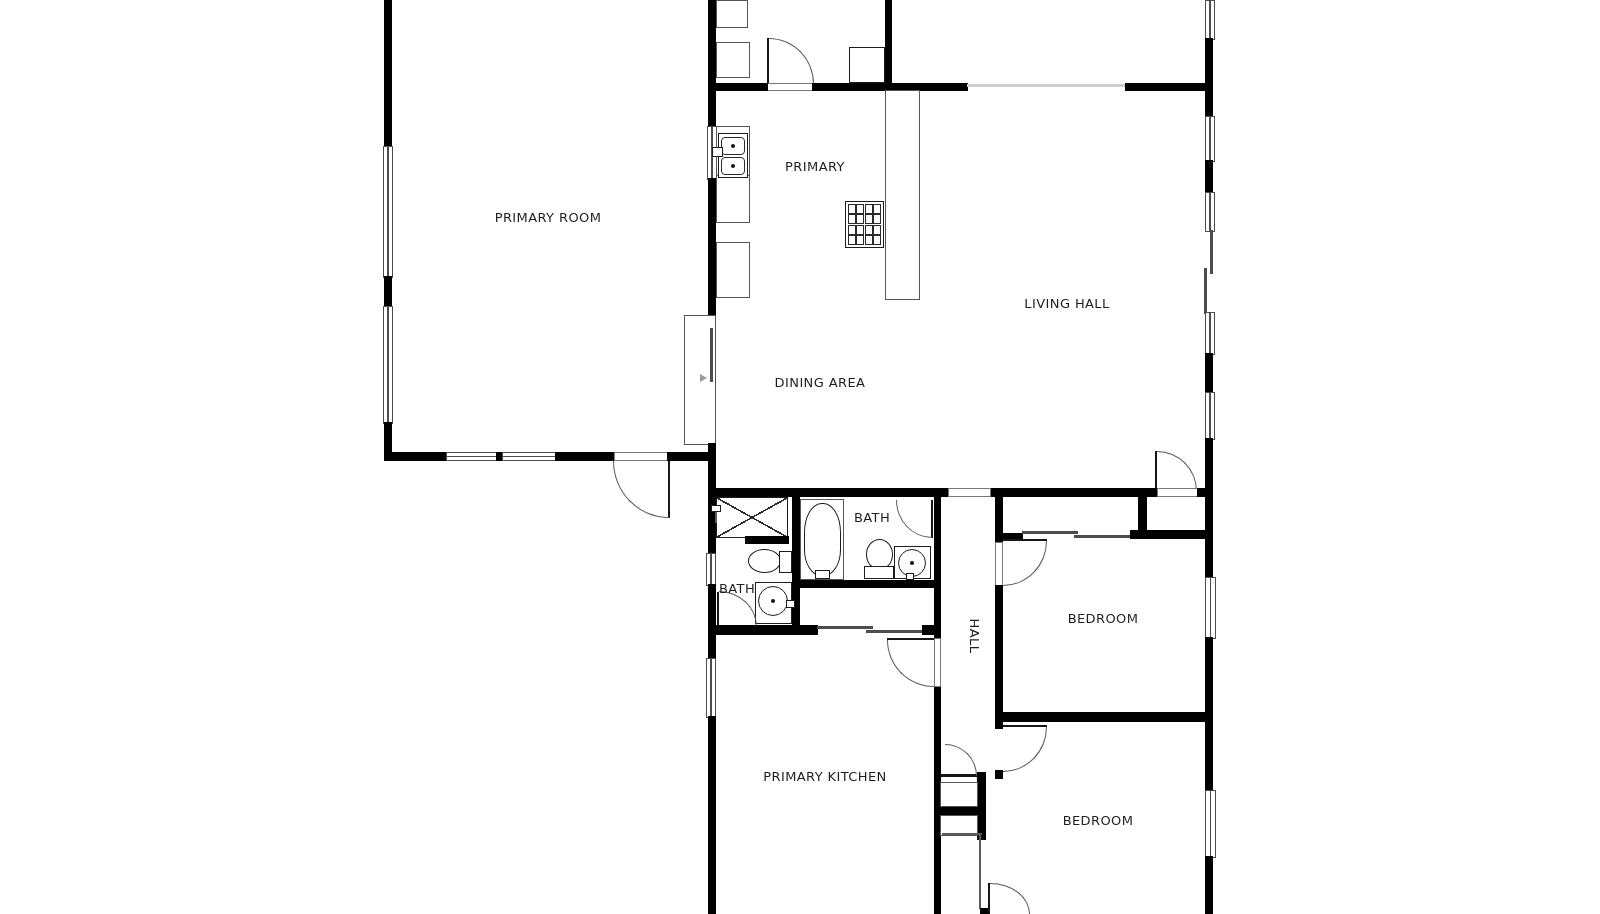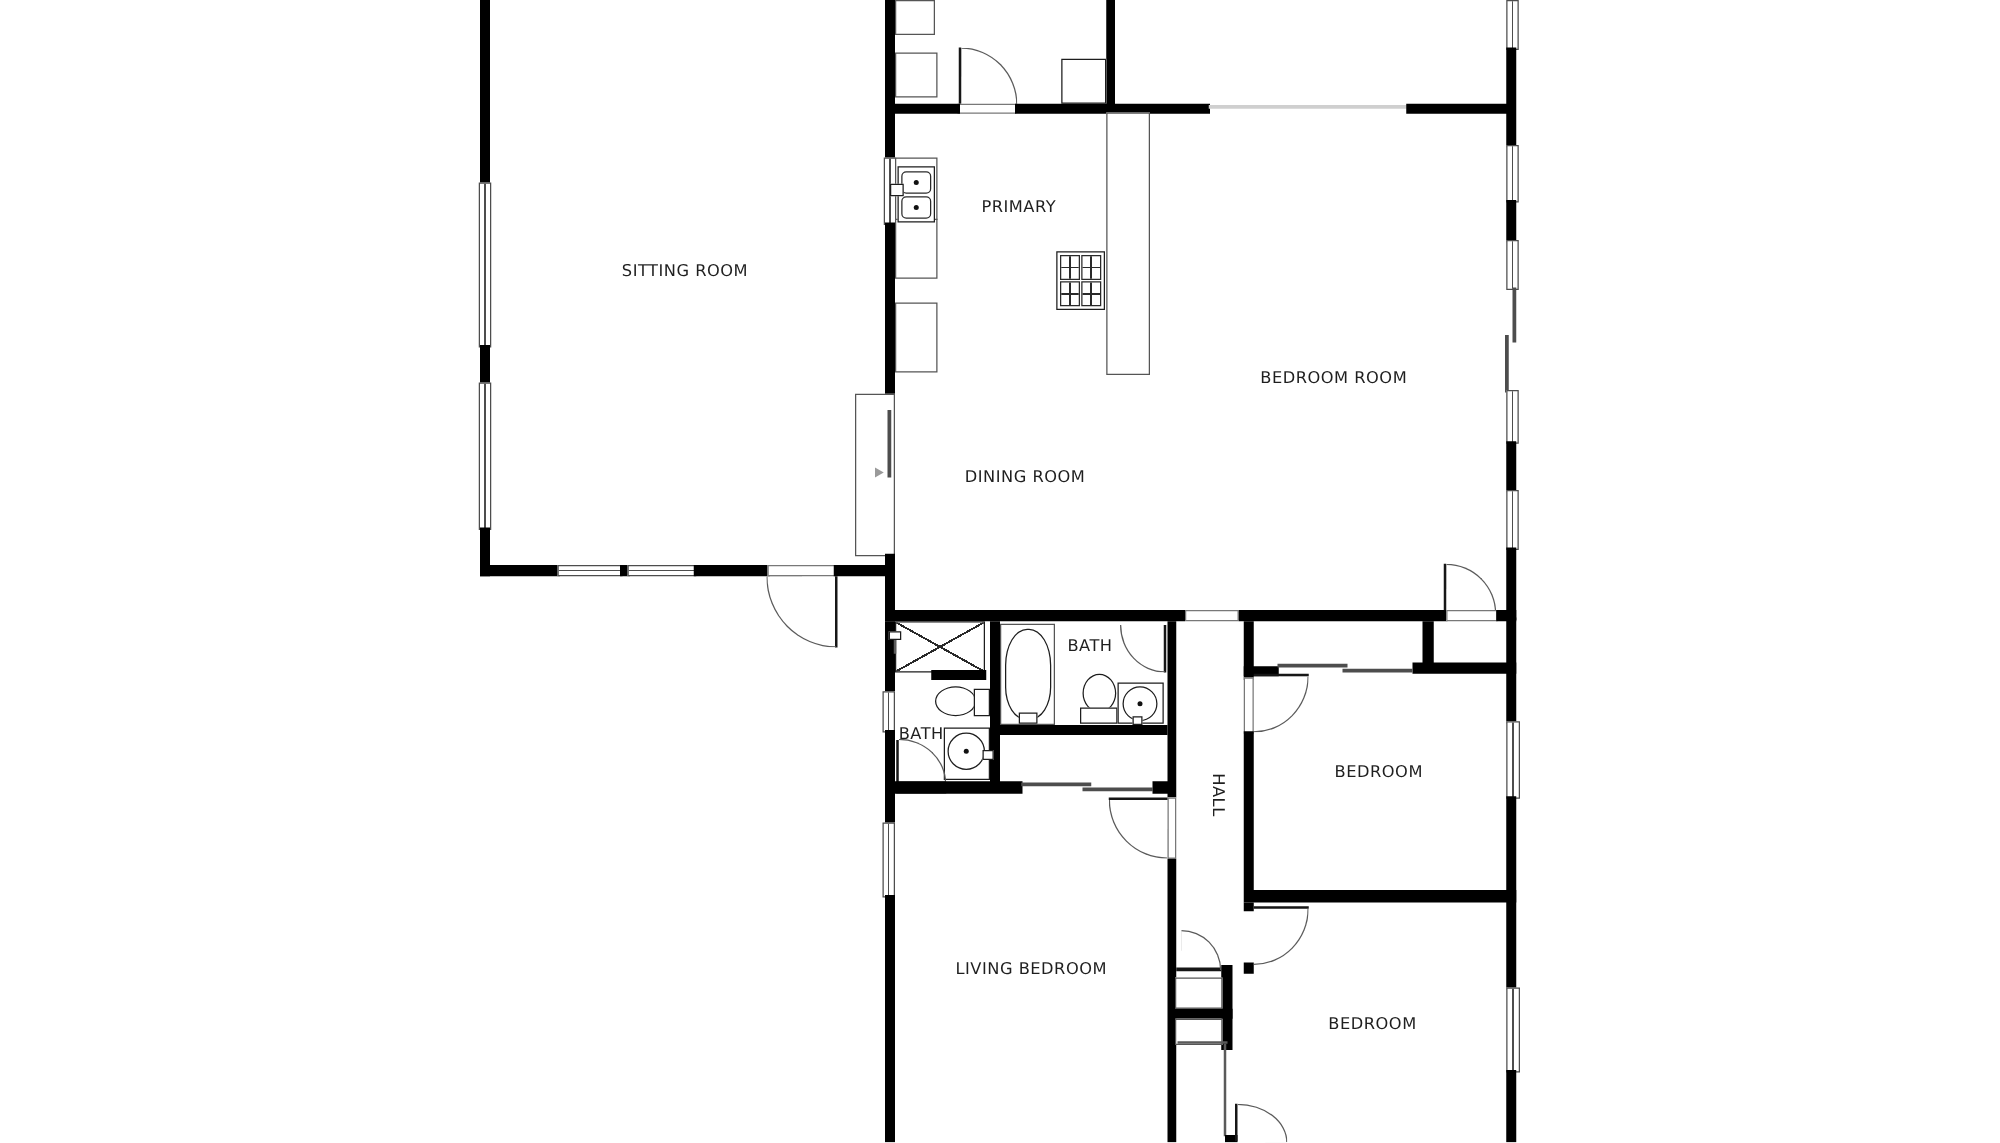--- a/index.html
+++ b/index.html
@@ -186,24 +186,24 @@
   <b class="w" style="left:977px;top:772px;width:9px;height:68px"></b>
   <b class="box" style="left:940px;top:782px;width:38px;height:25px"></b>
   <b class="w" style="left:940px;top:807px;width:46px;height:8px"></b>
   <b class="box" style="left:940px;top:815px;width:38px;height:21px"></b>
   <b class="thin" style="left:942px;top:833px;width:40px;height:2px"></b>
   <b class="thin" style="left:979px;top:835px;width:2px;height:74px"></b>
   <b class="w" style="left:980px;top:908px;width:10px;height:6px"></b>
   <b class="leaf" style="left:988px;top:883px;width:2px;height:30px"></b>
   <b class="arc ne" style="left:990px;top:883px;width:40px;height:31px"></b>
 
-  <span class="lbl" style="left:548px;top:217px">SITTING ROOM</span>
+  <span class="lbl" style="left:548px;top:217px">PRIMARY ROOM</span>
   <span class="lbl" style="left:815px;top:166px">PRIMARY</span>
-  <span class="lbl" style="left:1067px;top:303px">BEDROOM ROOM</span>
-  <span class="lbl" style="left:820px;top:382px">DINING ROOM</span>
+  <span class="lbl" style="left:1067px;top:303px">LIVING HALL</span>
+  <span class="lbl" style="left:820px;top:382px">DINING AREA</span>
   <span class="lbl" style="left:872px;top:517px">BATH</span>
   <span class="lbl" style="left:737px;top:588px">BATH</span>
   <span class="lbl vert" style="left:974px;top:636px">HALL</span>
   <span class="lbl" style="left:1103px;top:618px">BEDROOM</span>
-  <span class="lbl" style="left:825px;top:776px">LIVING BEDROOM</span>
+  <span class="lbl" style="left:825px;top:776px">PRIMARY KITCHEN</span>
   <span class="lbl" style="left:1098px;top:820px">BEDROOM</span>
 
 </div>
 
 </body></html>

